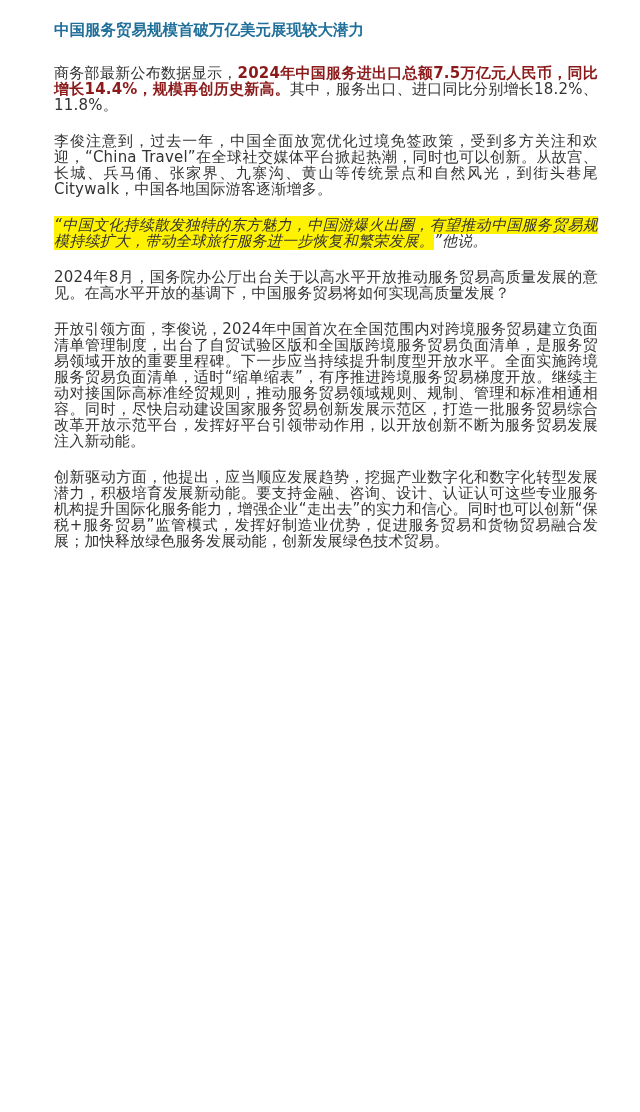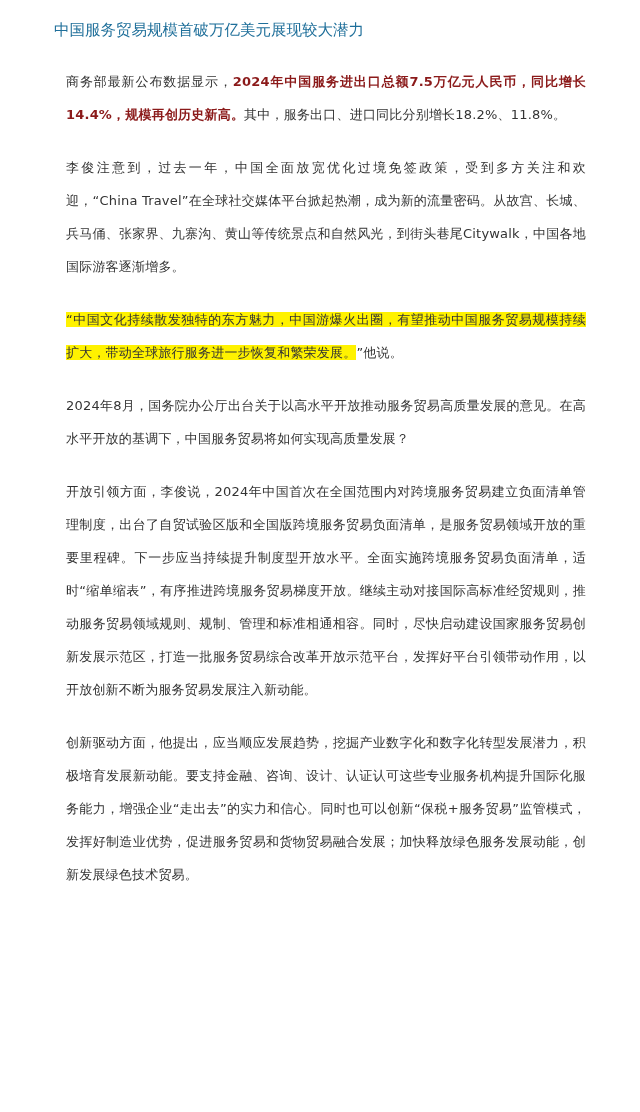--- a/index.html
+++ b/index.html
@@ -1,38 +1,38 @@
 <!DOCTYPE html>
 <html><head>
 <meta charset="utf-8">
 <style>
   html, body { margin:0; padding:0; background:#ffffff; }
   body { width:640px; height:1112px; overflow:hidden; font-family:"DejaVu Sans","Liberation Sans",sans-serif; color:#333333; }
   .article { position:absolute; left:54px; top:0; width:544px; }
-  .title { margin:18px 0 0 0; font-size:15.5px; font-weight:normal; color:#1f6f9a; line-height:24px; letter-spacing:0; }
-  p.para { margin:12px; font-size:13px; line-height:33px; letter-spacing:0.2px; text-align:justify; }
+  .title { margin:18px 0 0 0; font-size:15.5px; font-weight:bold; color:#1f6f9a; line-height:24px; letter-spacing:0; }
+  p.para { margin:0; font-size:15px; line-height:16px; letter-spacing:0.2px; text-align:justify; }
   .b-red { font-weight:bold; color:#8b1a1a; }
   .hl { background:#fff200; }
 </style>
 </head>
 <body>
 
 <div class="article">
   <div class="title">中国服务贸易规模首破万亿美元展现较大潜力</div>
 
   <p class="para" style="margin-top:23px;">
     <span>商务部最新公布数据显示，</span><span class="b-red">2024年中国服务进出口总额7.5万亿元人民币，同比增长14.4%，规模再创历史新高。</span><span>其中，服务出口、进口同比分别增长18.2%、11.8%。</span>
   </p>
 
 
   <p class="para" style="margin-top:20px;">
-    <span>李俊注意到，过去一年，中国全面放宽优化过境免签政策，受到多方关注和欢迎，“China Travel”在全球社交媒体平台掀起热潮，成为新的流量密码。从故宫、长城、兵马俑、张家界、九寨沟、黄山等传统景点和自然风光，到街头巷尾Citywalk，中国各地国际游客逐渐增多。</span>
+    <span>李俊注意到，过去一年，中国全面放宽优化过境免签政策，受到多方关注和欢迎，“China Travel”在全球社交媒体平台掀起热潮，同时也可以创新。从故宫、长城、兵马俑、张家界、九寨沟、黄山等传统景点和自然风光，到街头巷尾Citywalk，中国各地国际游客逐渐增多。</span>
   </p>
 
-  <p class="para" style="margin-top:20px;">
+  <p class="para" style="margin-top:20px;font-style:italic;">
     <span class="hl">“中国文化持续散发独特的东方魅力，中国游爆火出圈，有望推动中国服务贸易规模持续扩大，带动全球旅行服务进一步恢复和繁荣发展。</span><span>”他说。</span>
   </p>
 
 
   <p class="para" style="margin-top:20px;">
     <span>2024年8月，国务院办公厅出台关于以高水平开放推动服务贸易高质量发展的意见。在高水平开放的基调下，中国服务贸易将如何实现高质量发展？</span>
   </p>
 
 
   <p class="para" style="margin-top:20px;">

